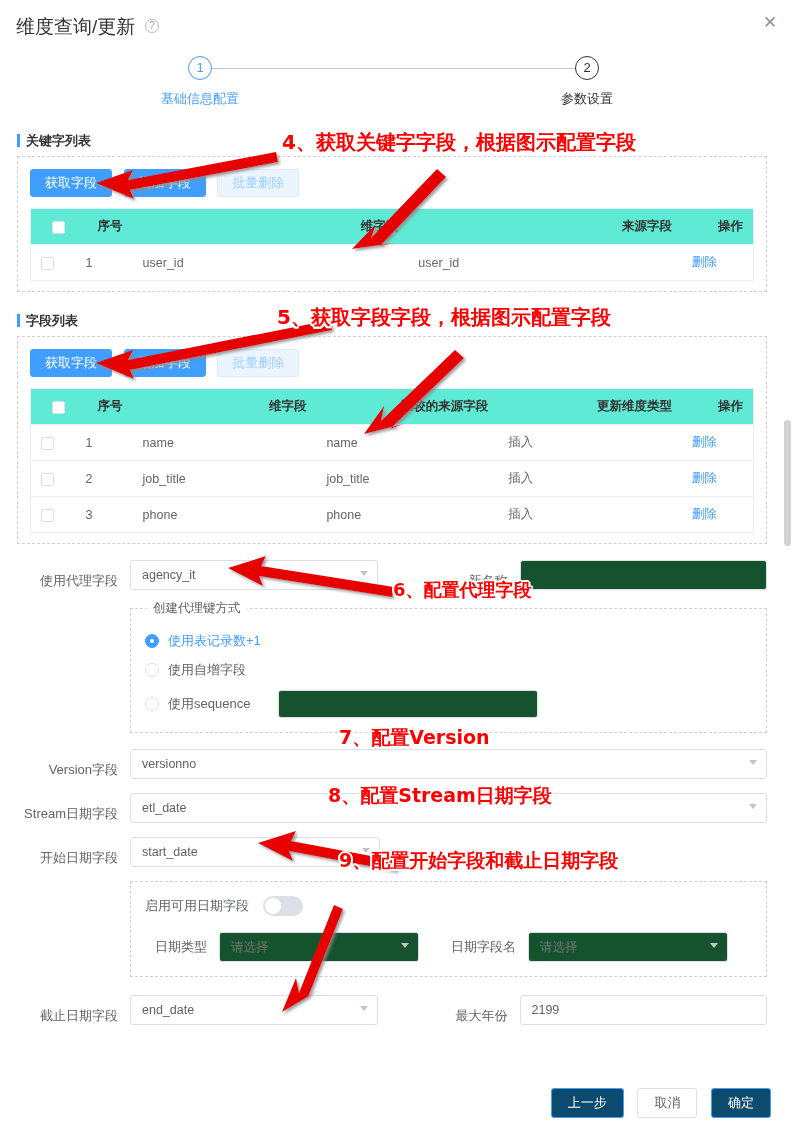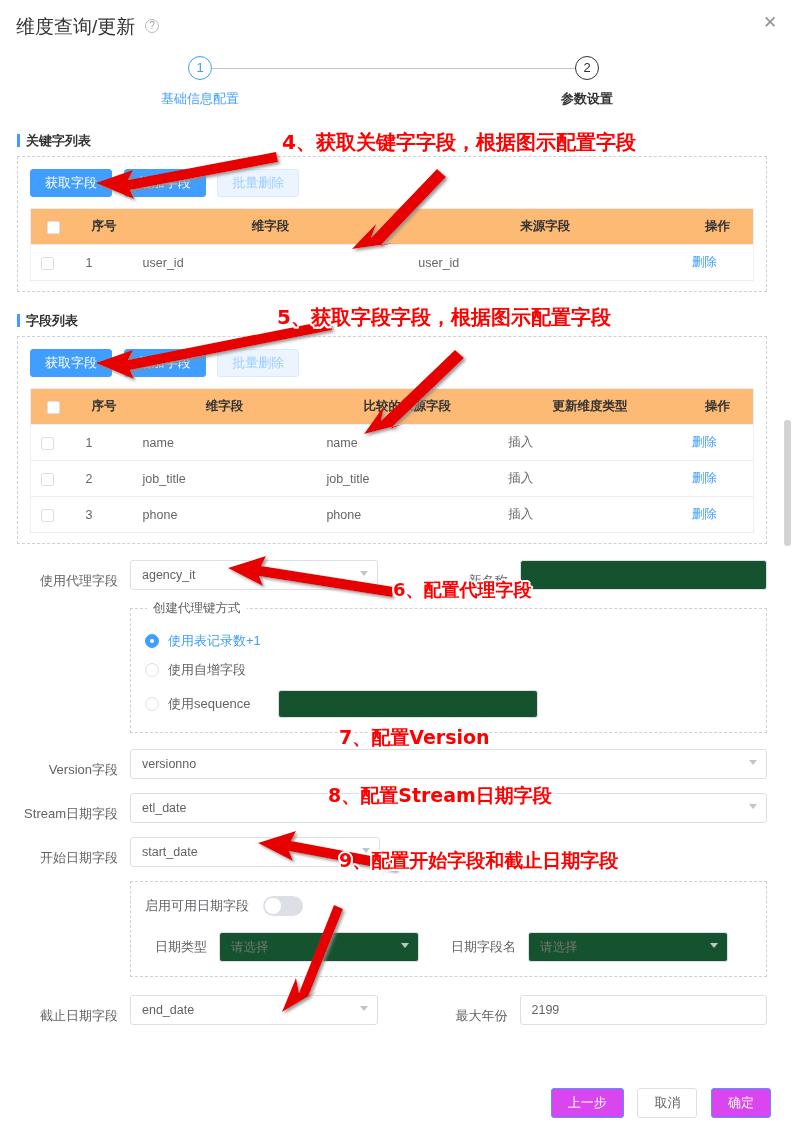--- a/index.html
+++ b/index.html
@@ -73,21 +73,21 @@
     border: 1px solid #409eff;
     color: #409eff;
     font-size: 13px;
     line-height: 22px;
     text-align: center;
     margin: 0 auto 10px auto;
     background: #fff;
   }
   .step-2 .step-circle { border-color: #303133; color: #303133; }
   .step-label { font-size: 13px; color: #409eff; }
-  .step-2 .step-label { color: #303133; font-weight: bold; }
+  .step-2 .step-label { color: #303133; font-weight: normal; }
   .step-line {
     position: absolute;
     left: 212px; top: 12px;
     width: 374px; height: 1px;
     background: #c0c4cc;
   }
 
   
   .section-title {
     font-size: 13px;
@@ -130,24 +130,24 @@
   .btn + .btn { margin-left: 8px; }
 
   
   table.grid {
     width: 100%;
     border-collapse: collapse;
     font-size: 12.5px;
     table-layout: fixed;
   }
   table.grid th {
-    background: #fdba74;
+    background: #5eead4;
     color: #333;
     font-weight: bold;
-    text-align: center;
+    text-align: right;
     padding: 9px 10px;
     border: 1px solid #ebeef5;
     border-left: none;
     border-right: none;
     font-size: 12.5px;
     height: 36px;
   }
   table.grid td {
     padding: 9px 10px;
     border-bottom: 1px solid #ebeef5;
@@ -299,21 +299,21 @@
     line-height: 28px;
     min-width: 60px;
     padding: 0 16px;
     border-radius: 3px;
     font-size: 13px;
     cursor: pointer;
     border: 1px solid transparent;
     margin-left: 10px;
     vertical-align: middle;
   }
-  .fbtn-primary { background: #d946ef; border-color: #409eff; color: #fff; }
+  .fbtn-primary { background: #0c4a6e; border-color: #409eff; color: #fff; }
   .fbtn-default { background: #fff; border-color: #dcdfe6; color: #606266; }
 
   
   .scrollbar-track {
     position: absolute;
     right: 5px; top: 0;
     width: 8px;
     height: 1134px;
   }
   .scrollbar-thumb {

